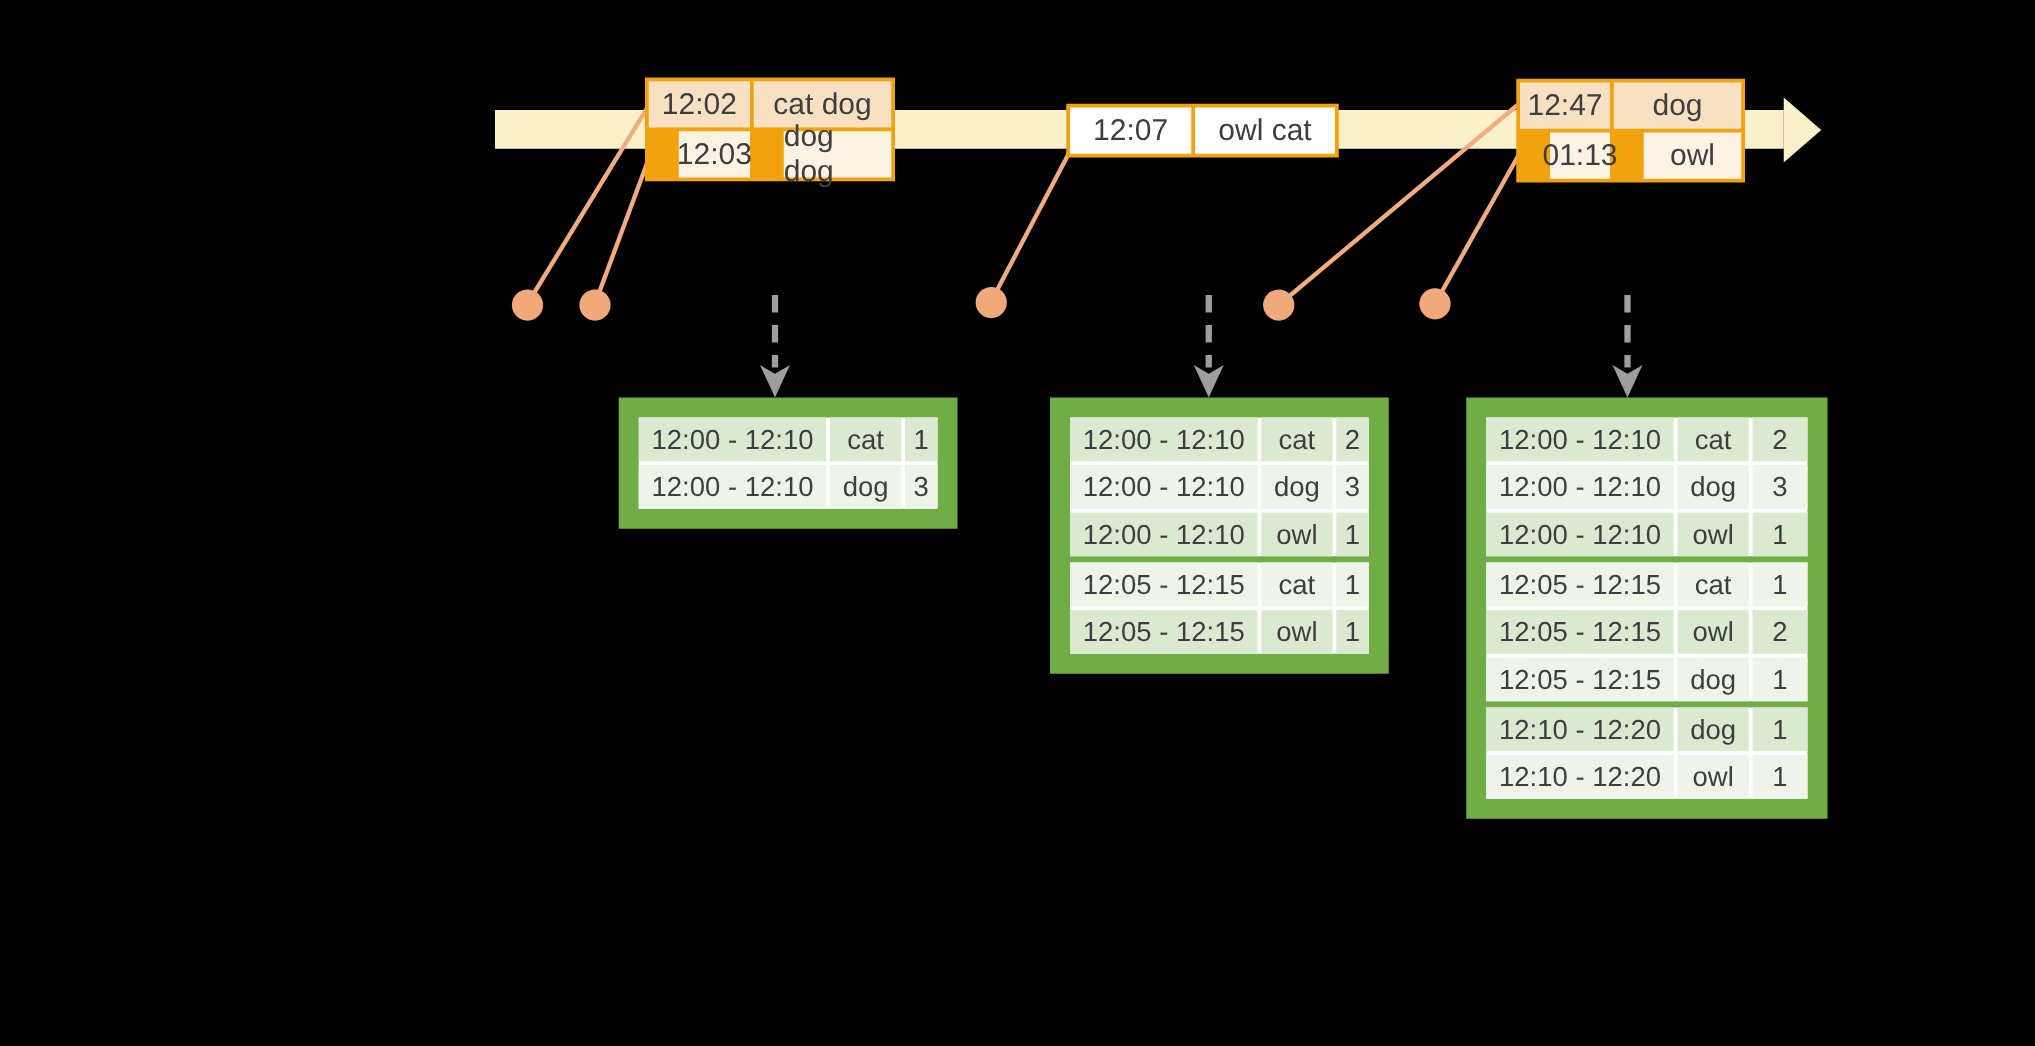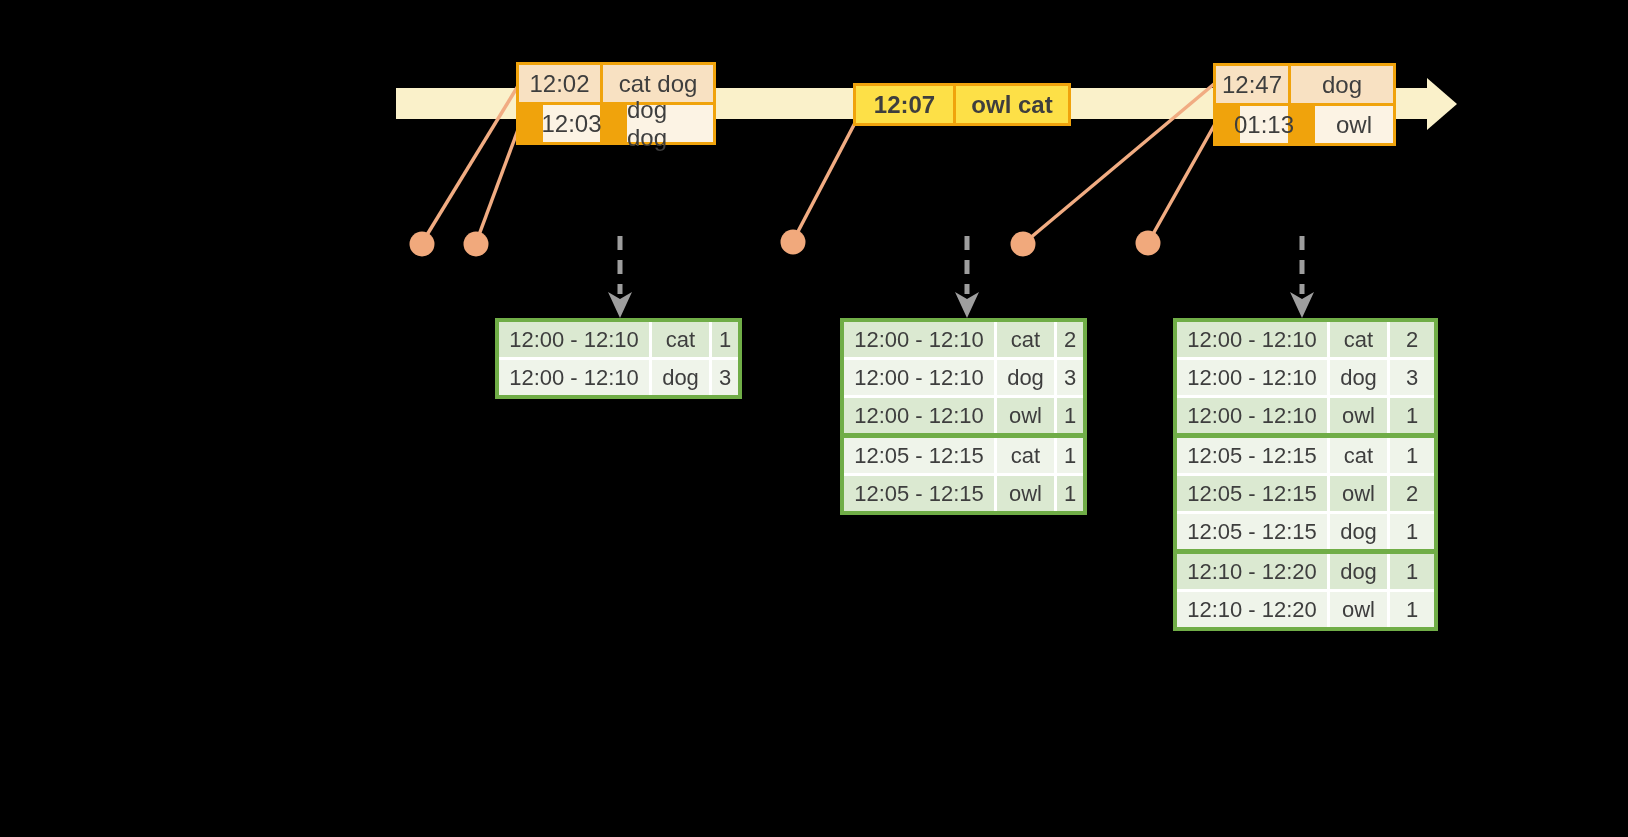--- a/index.html
+++ b/index.html
@@ -14,23 +14,23 @@
   
   .overlay{position:absolute;left:0;top:0;z-index:1;}
   
   .event-table{position:absolute;background:#F0A30C;padding:3px;display:grid;gap:3px;z-index:2;}
   .et1{left:516px;top:62px;grid-template-columns:81px 110px;}
   .et2{left:853px;top:83px;grid-template-columns:97px 112px;}
   .et3{left:1213px;top:63px;grid-template-columns:72px 102px;}
   .ecell{height:37px;display:flex;align-items:center;justify-content:center;font-size:24px;}
   .e-dark{background:#F8E1C2;text-align:right;}
   .e-light{background:#FCF3E4;margin-left:24px;}
-  .e-cream{background:#fde047;font-weight:bold;}
+  .e-cream{background:#ffffff;}
   
-  .result-table{position:absolute;background:#70AD47;padding:4px;display:flex;flex-direction:column;gap:5px;z-index:2;}
+  .result-table{position:absolute;background:#70AD47;padding:16px;display:flex;flex-direction:column;gap:5px;z-index:2;}
   .rt1{left:495px;top:318px;}
   .rt2{left:840px;top:318px;}
   .rt3{left:1173px;top:318px;}
   .rgroup{display:grid;grid-template-columns:150px 57px 26px;gap:3px;background:#FFFFFF;}
   .rt3 .rgroup{grid-template-columns:150px 57px 44px;}
   .rcell{height:35px;display:flex;align-items:center;justify-content:center;font-size:22px;}
   .r-dark{background:#DBE9D1;}
   .r-light{background:#EFF4EA;}
 </style>
 </head>

